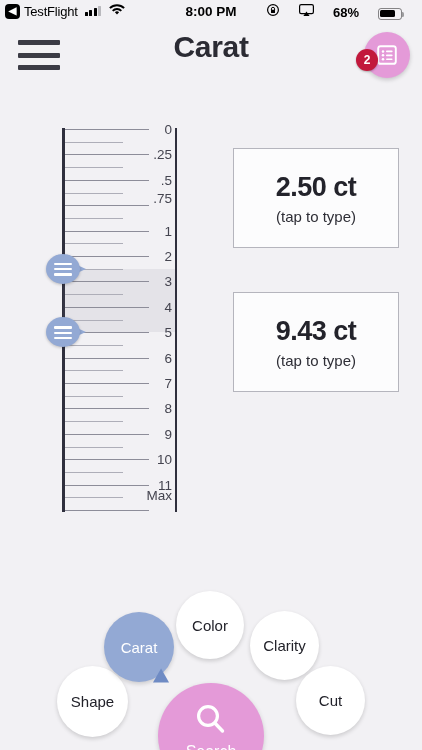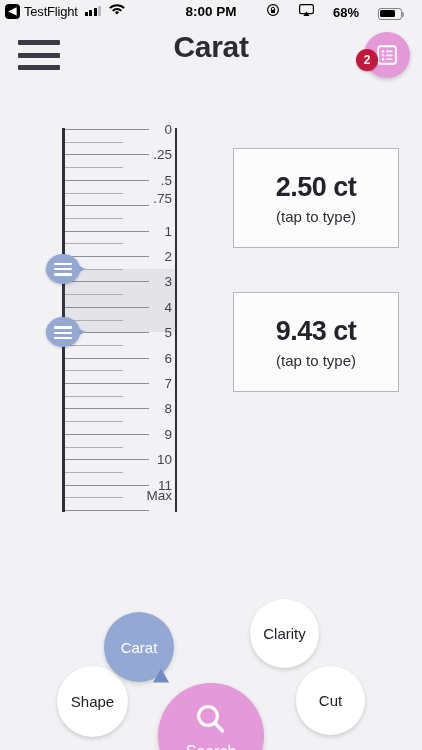--- a/index.html
+++ b/index.html
@@ -270,21 +270,24 @@
     <div class="h">(tap to type)</div>
   </div>
 
   <div class="nav">
     <div class="bub" id="nav0" style="left:57px;  top:91px;  width:71px; height:71px;">
         <span>Shape</span>
       </div>
     <div class="bub sel" id="nav1" style="left:104px; top:37px; width:70px; height:70px;">
         <span>Carat</span>
       </div>
-    <div class="bub" id="nav3" style="left:250px; top:24px; width:69px; height:69px;">
+    <div class="bub" id="nav2" style="left:176px; top:16px; width:68px; height:68px;">
+        <span>Color</span>
+      </div>
+    <div class="bub" id="nav3" style="left:250px; top:36px; width:69px; height:69px;">
         <span>Clarity</span>
       </div>
     <div class="bub" id="nav4" style="left:296px; top:91px; width:69px; height:69px;">
         <span>Cut</span>
       </div>
   </div>
   <div class="pointer"></div>
 
   <div class="searchbtn">
     <svg width="38" height="38" viewBox="0 0 38 38">

